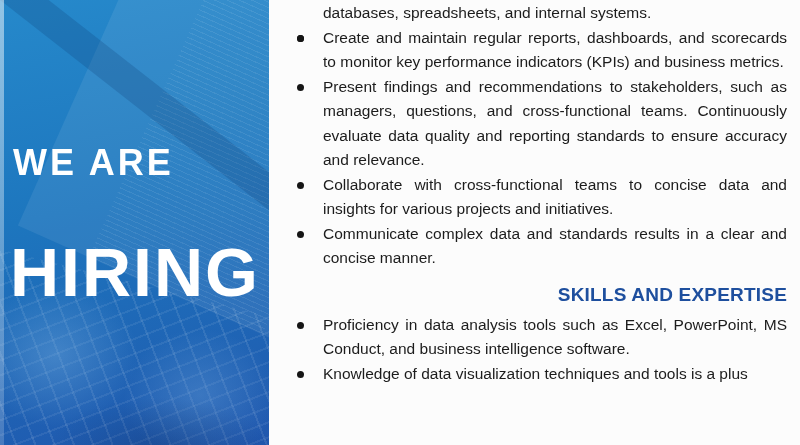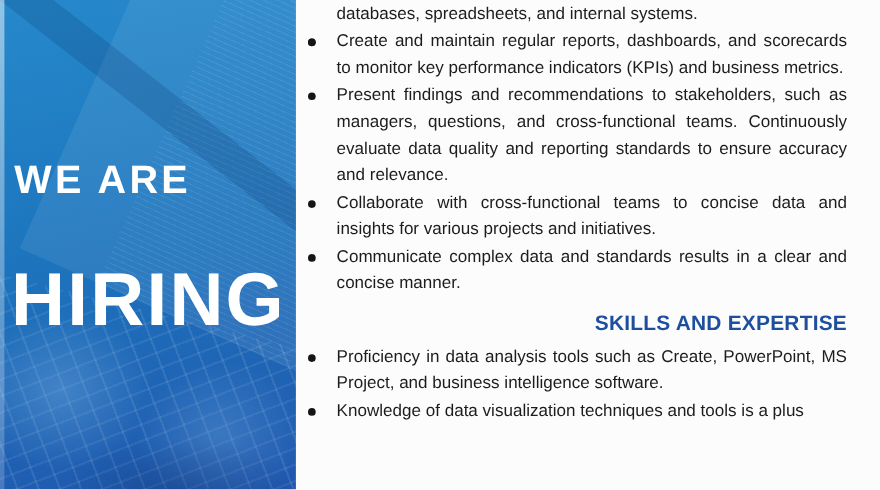--- a/index.html
+++ b/index.html
@@ -72,21 +72,21 @@
     color: var(--headline-text); white-space: nowrap; text-align: center;
   }
   .hiring {
     position: absolute; left: 10px; top: 194px;
     font-size: 68px; font-weight: bold; letter-spacing: 2px; line-height: 1;
     color: var(--headline-text); white-space: nowrap; margin-top: 44px;
   }
 
   
   .content {
-    position: absolute; left: 278px; top: 1px; width: 492px;
+    position: absolute; left: 295px; top: 1px; width: 492px;
     color: var(--body-text);
     font-size: 15.5px; line-height: 24.5px;
   }
   .cont-line { padding-left: 28px; }
   .content ul { list-style: none; margin: 0; padding: 0; }
   .content li {
     position: relative; padding-left: 28px;
     text-align: justify;
   }
   .content li .dot {
@@ -143,21 +143,21 @@
       <span class="dot"></span>
       <span class="txt">Communicate complex data and standards results in a clear and concise manner.</span>
     </li>
   </ul>
 
   <h2 class="skills-heading">SKILLS AND EXPERTISE</h2>
 
   <ul>
     <li>
       <span class="dot"></span>
-      <span class="txt">Proficiency in data analysis tools such as Create, PowerPoint, MS Project, and business intelligence software.</span>
+      <span class="txt">Proficiency in data analysis tools such as Excel, PowerPoint, MS Conduct, and business intelligence software.</span>
     </li>
     <li>
       <span class="dot"></span>
       <span class="txt">Knowledge of data visualization techniques and tools is a plus</span>
     </li>
   </ul>
 
 </div>
 
 </body></html>

